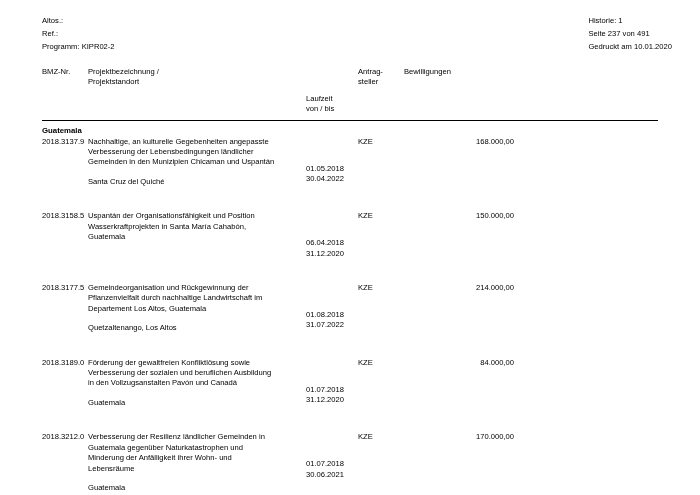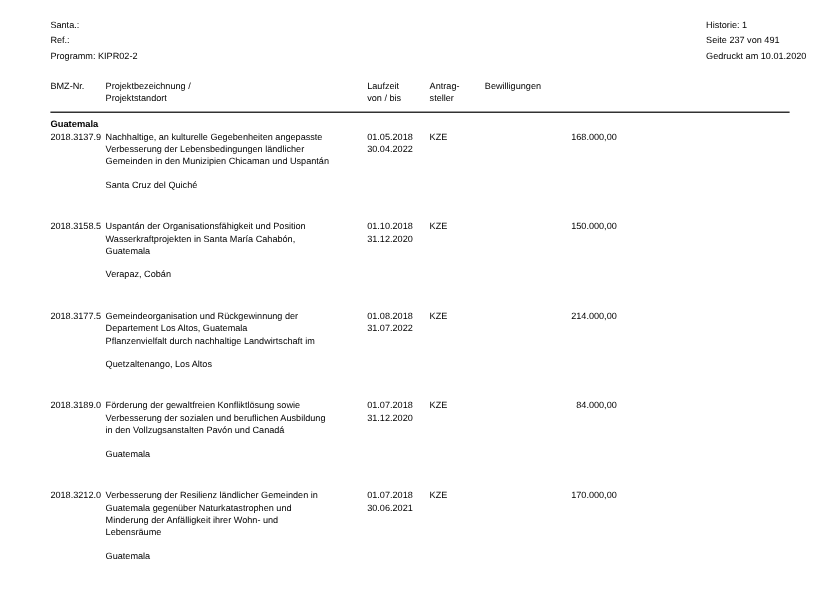--- a/index.html
+++ b/index.html
@@ -36,21 +36,21 @@
   .header-right {
     text-align: left;
   }
   
   .table {
     margin-top: 13px;
     width: 616px;
   }
   .col-nr      { width: 46px; }
   .col-desc    { width: 218px; padding-right: 8px; }
-  .col-lauf    { width: 52px; }
+  .col-lauf    { width: 52px; margin-top: 27px; }
   .col-antrag  { width: 46px; }
   .col-bewil   { width: 110px; }
 
   .thead {
     display: flex;
     font-size: 7.6px;
     line-height: 10.5px;
     padding-bottom: 5px;
   }
   .thead .cell {
@@ -84,21 +84,21 @@
   }
   .nr { white-space: nowrap; }
 </style>
 </head>
 <body>
 
 <div class="page">
 
   <div class="header">
     <div class="header-left">
-      <div>Santa.:</div>
+      <div>Altos.:</div>
       <div>Ref.:</div>
       <div>Programm: KIPR02-2</div>
     </div>
     <div class="header-right">
       <div>Historie: 1</div>
       <div>Seite 237 von 491</div>
       <div>Gedruckt am 10.01.2020</div>
     </div>
   </div>
 
@@ -148,37 +148,36 @@
     </div>
 
     <div class="row">
       <div class="cell col-nr nr">2018.3158.5</div>
       <div class="cell col-desc">
         <div class="desc-lines">
           <div>Uspantán der Organisationsfähigkeit und Position</div>
           <div>Wasserkraftprojekten in Santa María Cahabón,</div>
           <div>Guatemala</div>
         </div>
-        <div class="loc">Verapaz, Cobán</div>
-      </div>
-      <div class="cell col-lauf lauf">
-        <div>01.10.2018</div>
+      </div>
+      <div class="cell col-lauf lauf">
+        <div>06.04.2018</div>
         <div>31.12.2020</div>
       </div>
       <div class="cell col-antrag">KZE</div>
       <div class="cell col-bewil amount">150.000,00</div>
     </div>
 
     <div class="row">
       <div class="cell col-nr nr">2018.3177.5</div>
       <div class="cell col-desc">
         <div class="desc-lines">
           <div>Gemeindeorganisation und Rückgewinnung der</div>
+          <div>Pflanzenvielfalt durch nachhaltige Landwirtschaft im</div>
           <div>Departement Los Altos, Guatemala</div>
-          <div>Pflanzenvielfalt durch nachhaltige Landwirtschaft im</div>
         </div>
         <div class="loc">Quetzaltenango, Los Altos</div>
       </div>
       <div class="cell col-lauf lauf">
         <div>01.08.2018</div>
         <div>31.07.2022</div>
       </div>
       <div class="cell col-antrag">KZE</div>
       <div class="cell col-bewil amount">214.000,00</div>
     </div>

